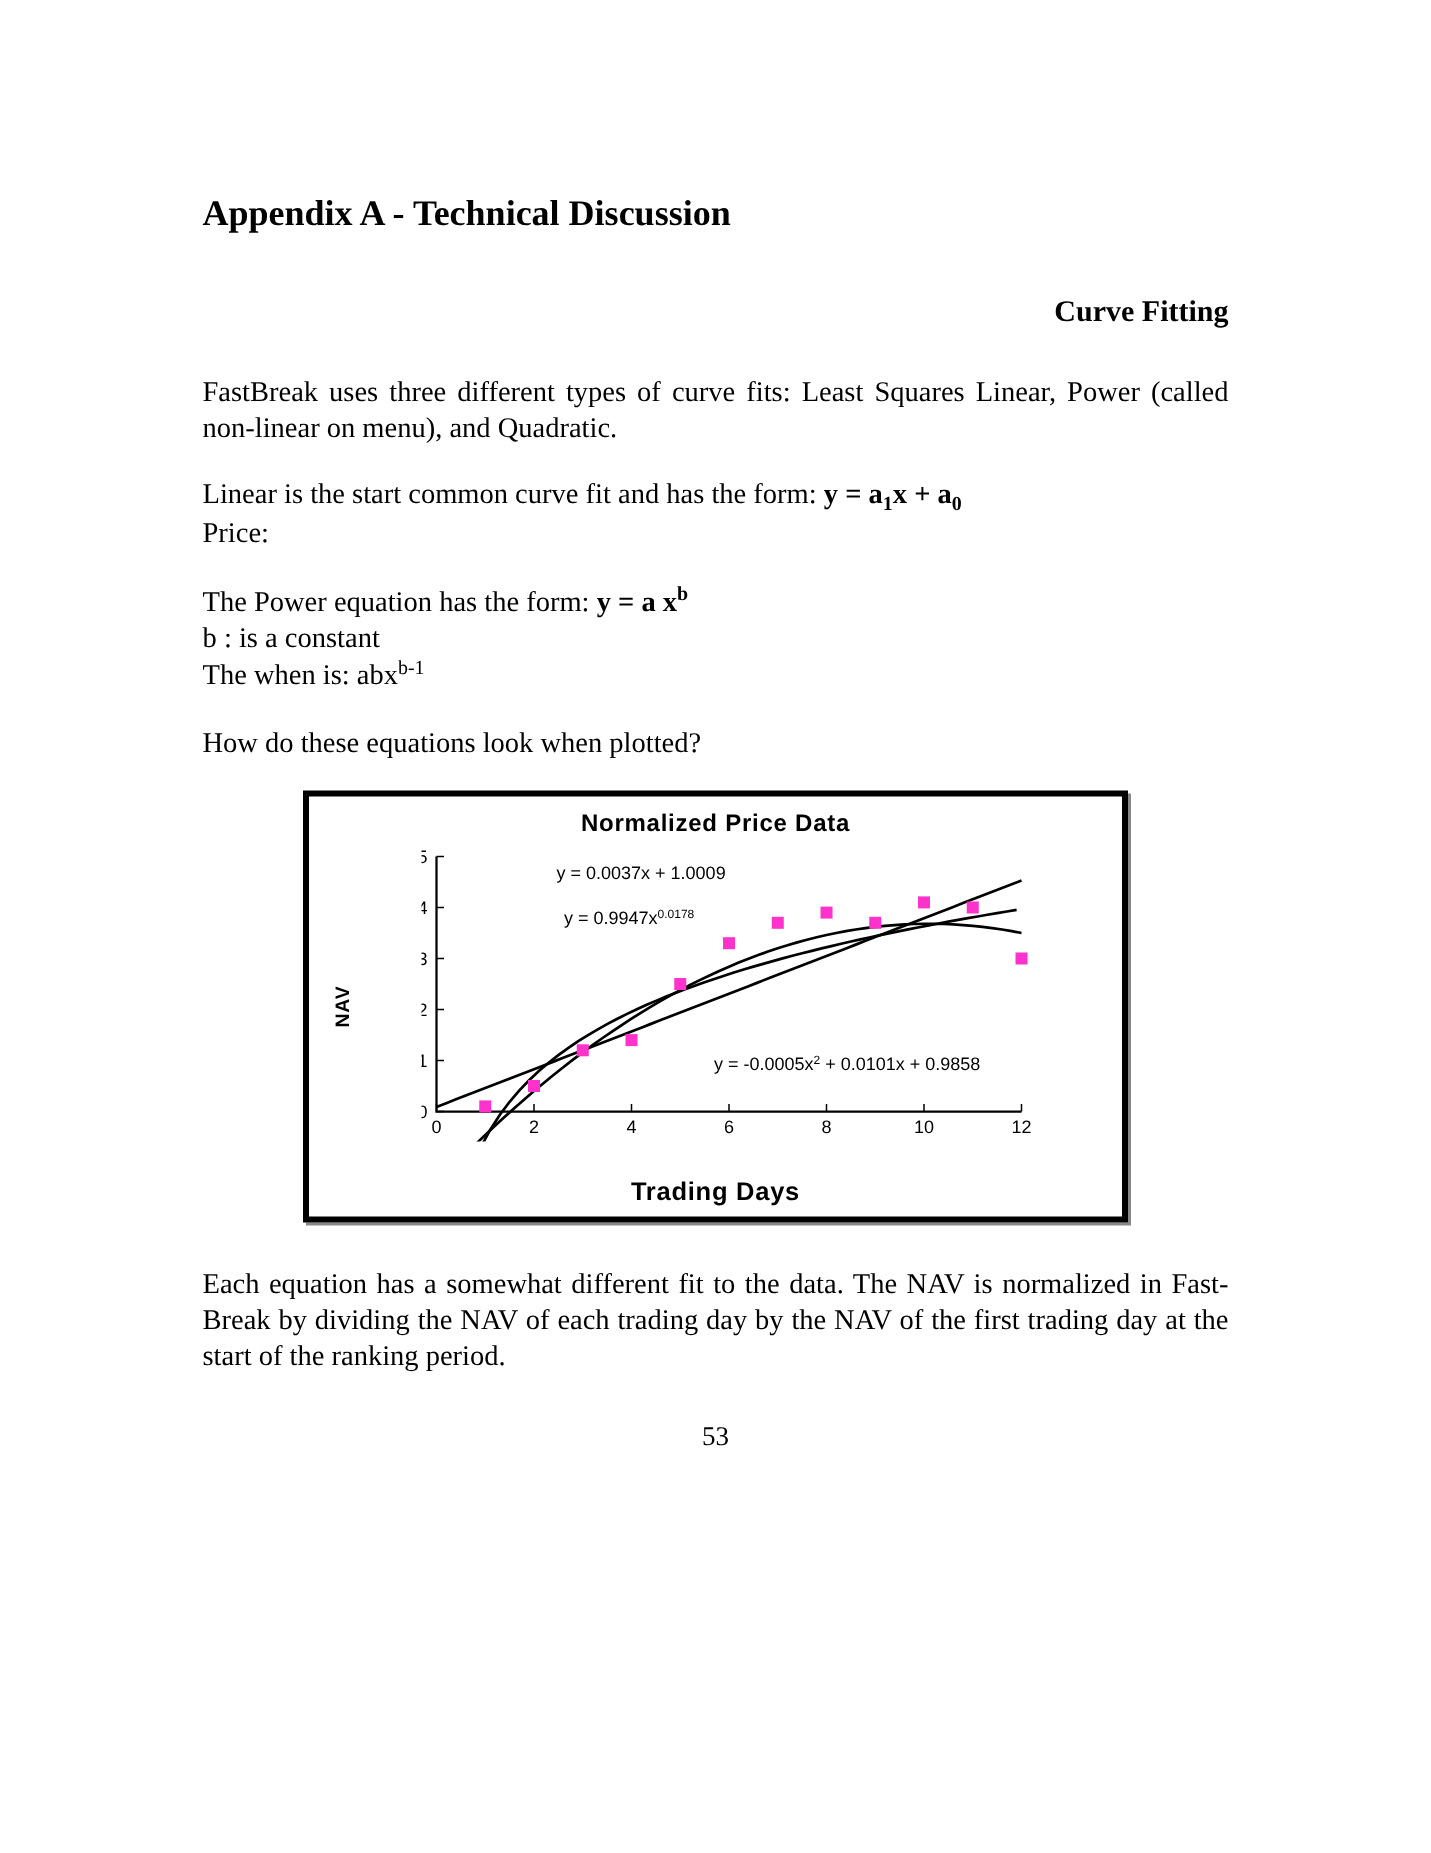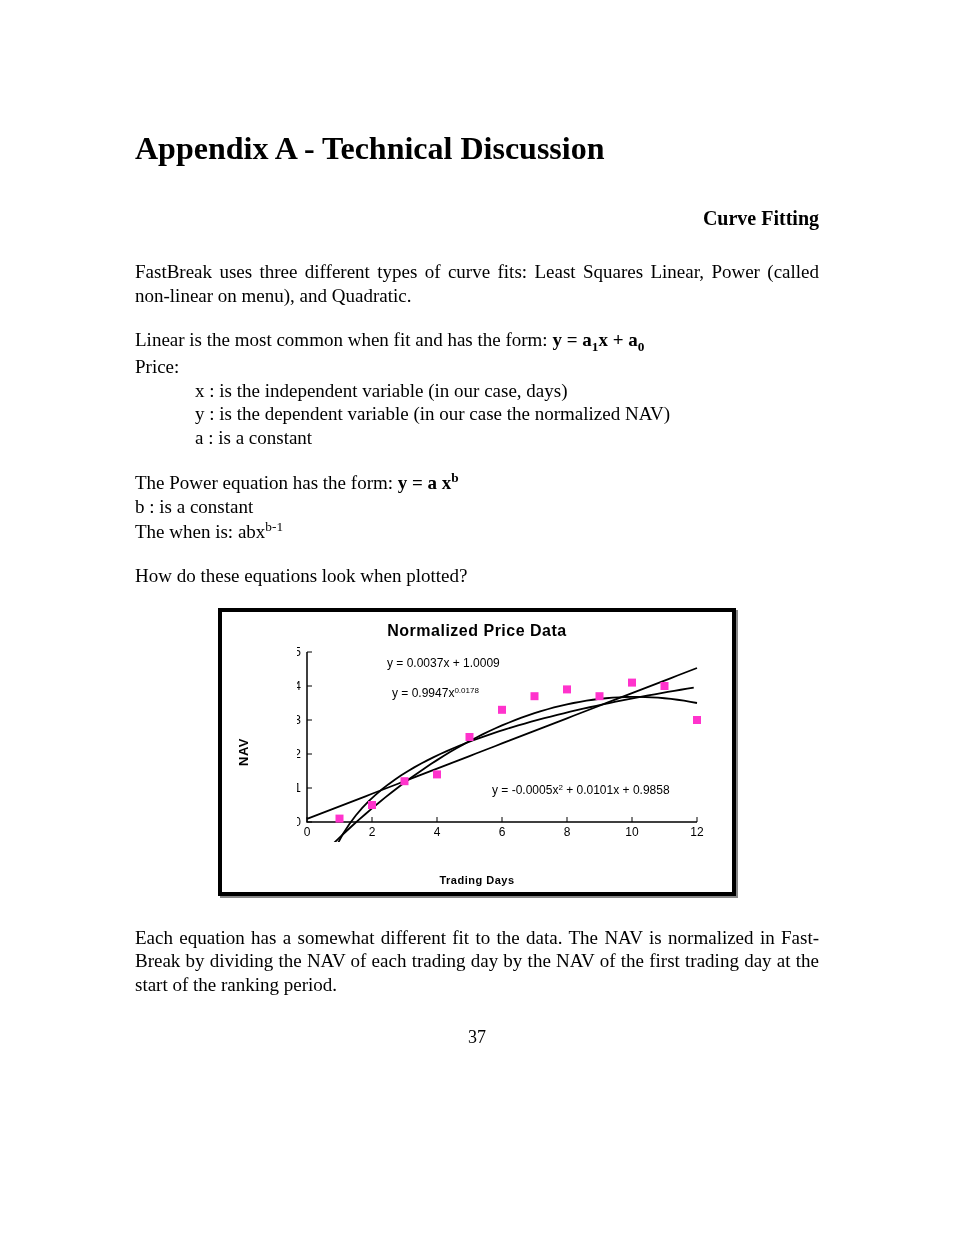--- a/index.html
+++ b/index.html
@@ -8,21 +8,21 @@
     color: #000;
     background: #fff;
     width: 954px;
     margin: 0;
     padding: 0;
   }
   .page {
     padding: 130px 135px 60px 135px;
   }
   h1 {
-    font-size: 32px;
+    font-size: 24px;
     font-weight: bold;
     margin: 0 0 40px 0;
   }
   h2 {
     font-size: 20px;
     font-weight: bold;
     margin: 0 0 30px 0;
     text-align: right;
   }
   p {
@@ -39,20 +39,21 @@
   sup { font-size: 0.7em; vertical-align: super; }
   .chart-wrap {
     width: 510px;
     margin: 10px auto 30px auto;
     border: 4px solid #000;
     box-shadow: 2px 2px 0 #888;
     background: #fff;
     position: relative;
     height: 280px;
     font-family: Arial, Helvetica, sans-serif;
+    padding-left: 32px;
   }
   .chart-title {
     position: absolute;
     left: 0; right: 0; top: 10px;
     text-align: center;
     font-weight: bold;
     font-size: 16px;
     letter-spacing: 0.5px;
   }
   .chart-ylabel {
@@ -63,21 +64,21 @@
     transform-origin: center;
     font-weight: bold;
     font-size: 13px;
     letter-spacing: 0.5px;
   }
   .chart-xlabel {
     position: absolute;
     left: 0; right: 0; bottom: 6px;
     text-align: center;
     font-weight: bold;
-    font-size: 11px;
+    font-size: 17px;
     letter-spacing: 0.5px;
   }
   .plot-area {
     position: absolute;
     left: 75px;
     top: 30px;
     width: 410px;
     height: 200px;
   }
   .axis-line { stroke: #000; stroke-width: 1.5; fill: none; }
@@ -97,29 +98,24 @@
 
 <div class="page">
 
   <h1>Appendix A - Technical Discussion</h1>
 
   <h2>Curve Fitting</h2>
 
   <p class="justify">FastBreak uses three different types of curve fits: Least Squares Linear, Power (called non-linear on menu), and Quadratic.</p>
 
   <p>
-    <span>Linear is the most common when fit and has the form: </span><b>y = a<sub>1</sub>x + a<sub>0</sub></b><br>
+    <span>Linear is the start common curve fit and has the form: </span><b>y = a<sub>1</sub>x + a<sub>0</sub></b><br>
     <span>Price:</span>
   </p>
 
-  <p class="indent" style="margin-top:-20px;">
-    <span>x : is the independent variable (in our case, days)</span><br>
-    <span>y : is the dependent variable (in our case the normalized NAV)</span><br>
-    <span>a  : is a constant</span>
-  </p>
 
 
 
   <p>
     <span>The Power equation has the form: </span><b>y = a x<sup>b</sup></b><br>
     <span>b : is a constant</span><br>
     <span>The when is: abx</span><sup>b-1</sup><br>
   </p>
 
   <p>How do these equations look when plotted?</p>
@@ -172,15 +168,15 @@
         <rect x="363.5" y="40" width="8" height="8" class="data-point"></rect>
         <rect x="396" y="74" width="8" height="8" class="data-point"></rect>
         <text x="90" y="25" class="eq-label">y = 0.0037x + 1.0009</text>
         <text x="95" y="55" class="eq-label">y = 0.9947x<tspan baseline-shift="super" font-size="8">0.0178</tspan></text>
         <text x="195" y="152" class="eq-label">y = -0.0005x<tspan baseline-shift="super" font-size="8">2</tspan><tspan> + 0.0101x + 0.9858</tspan></text>
       </svg>
   </div>
 
   <p class="justify">Each equation has a somewhat different fit to the data.  The NAV is normalized in Fast-Break by dividing the NAV of each trading day by the NAV of the first trading day at the start of the ranking period.</p>
 
-  <div class="pagenum">37</div>
+  <div class="pagenum">53</div>
 
 </div>
 
 </body></html>

